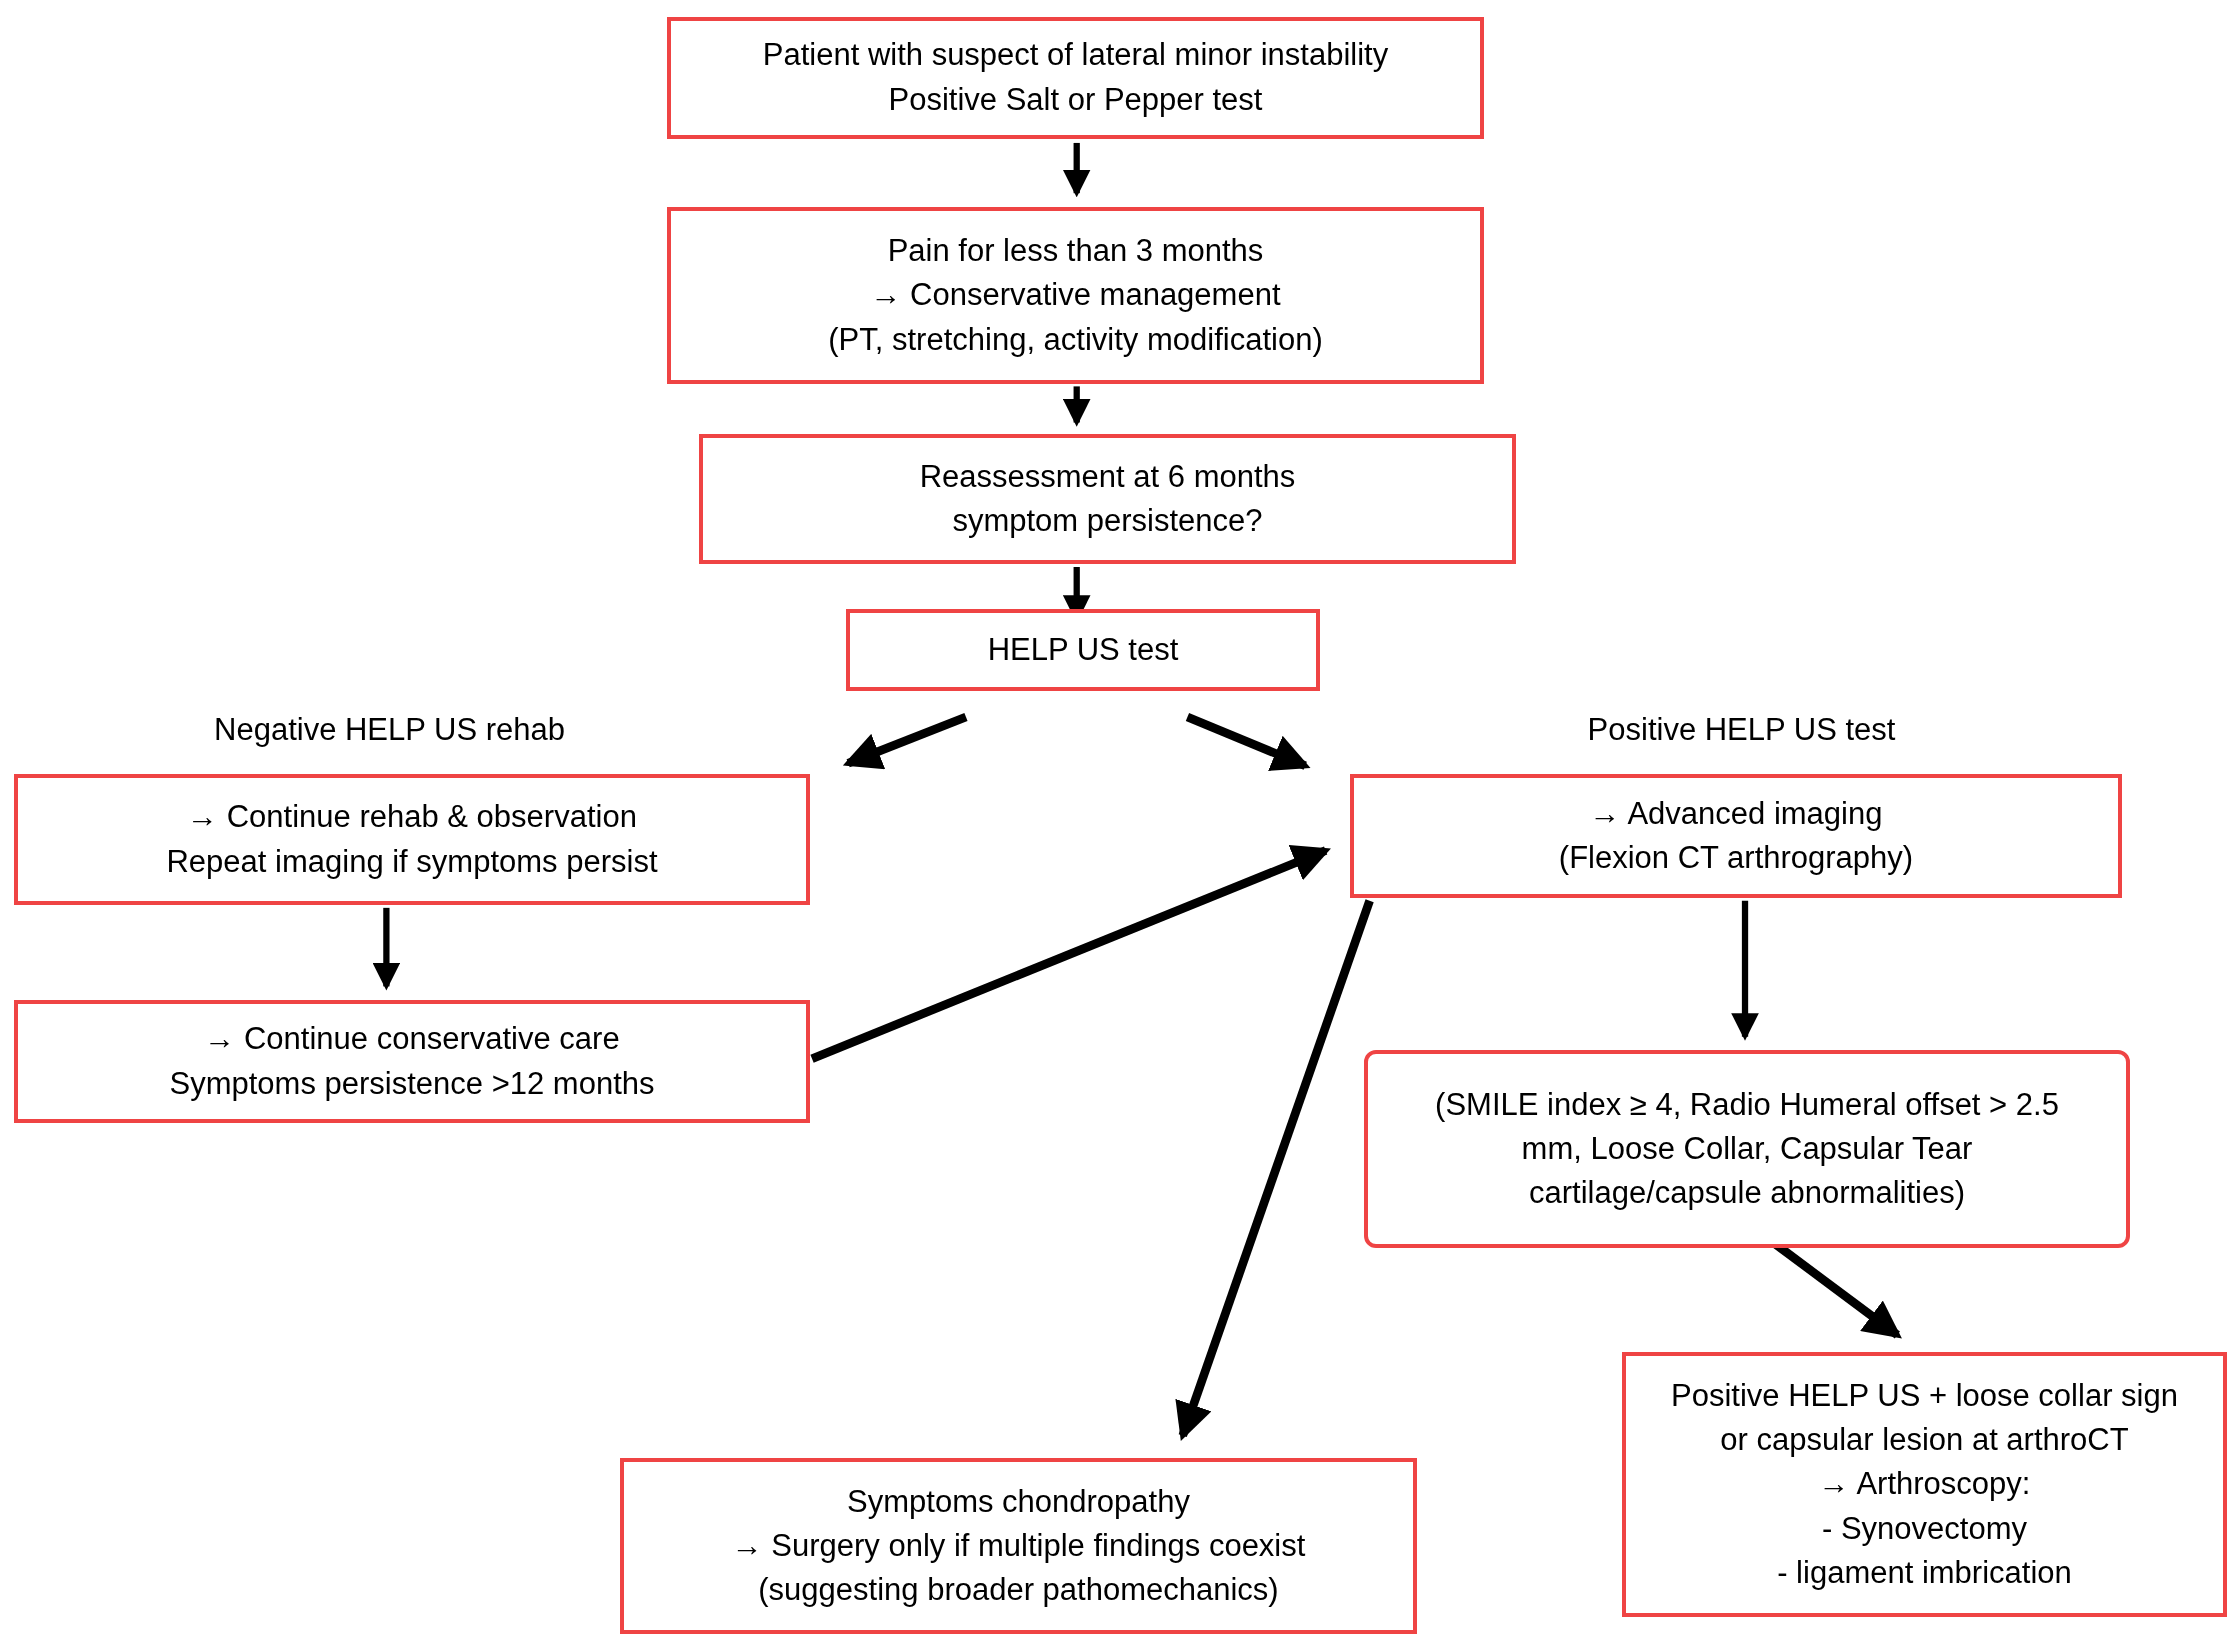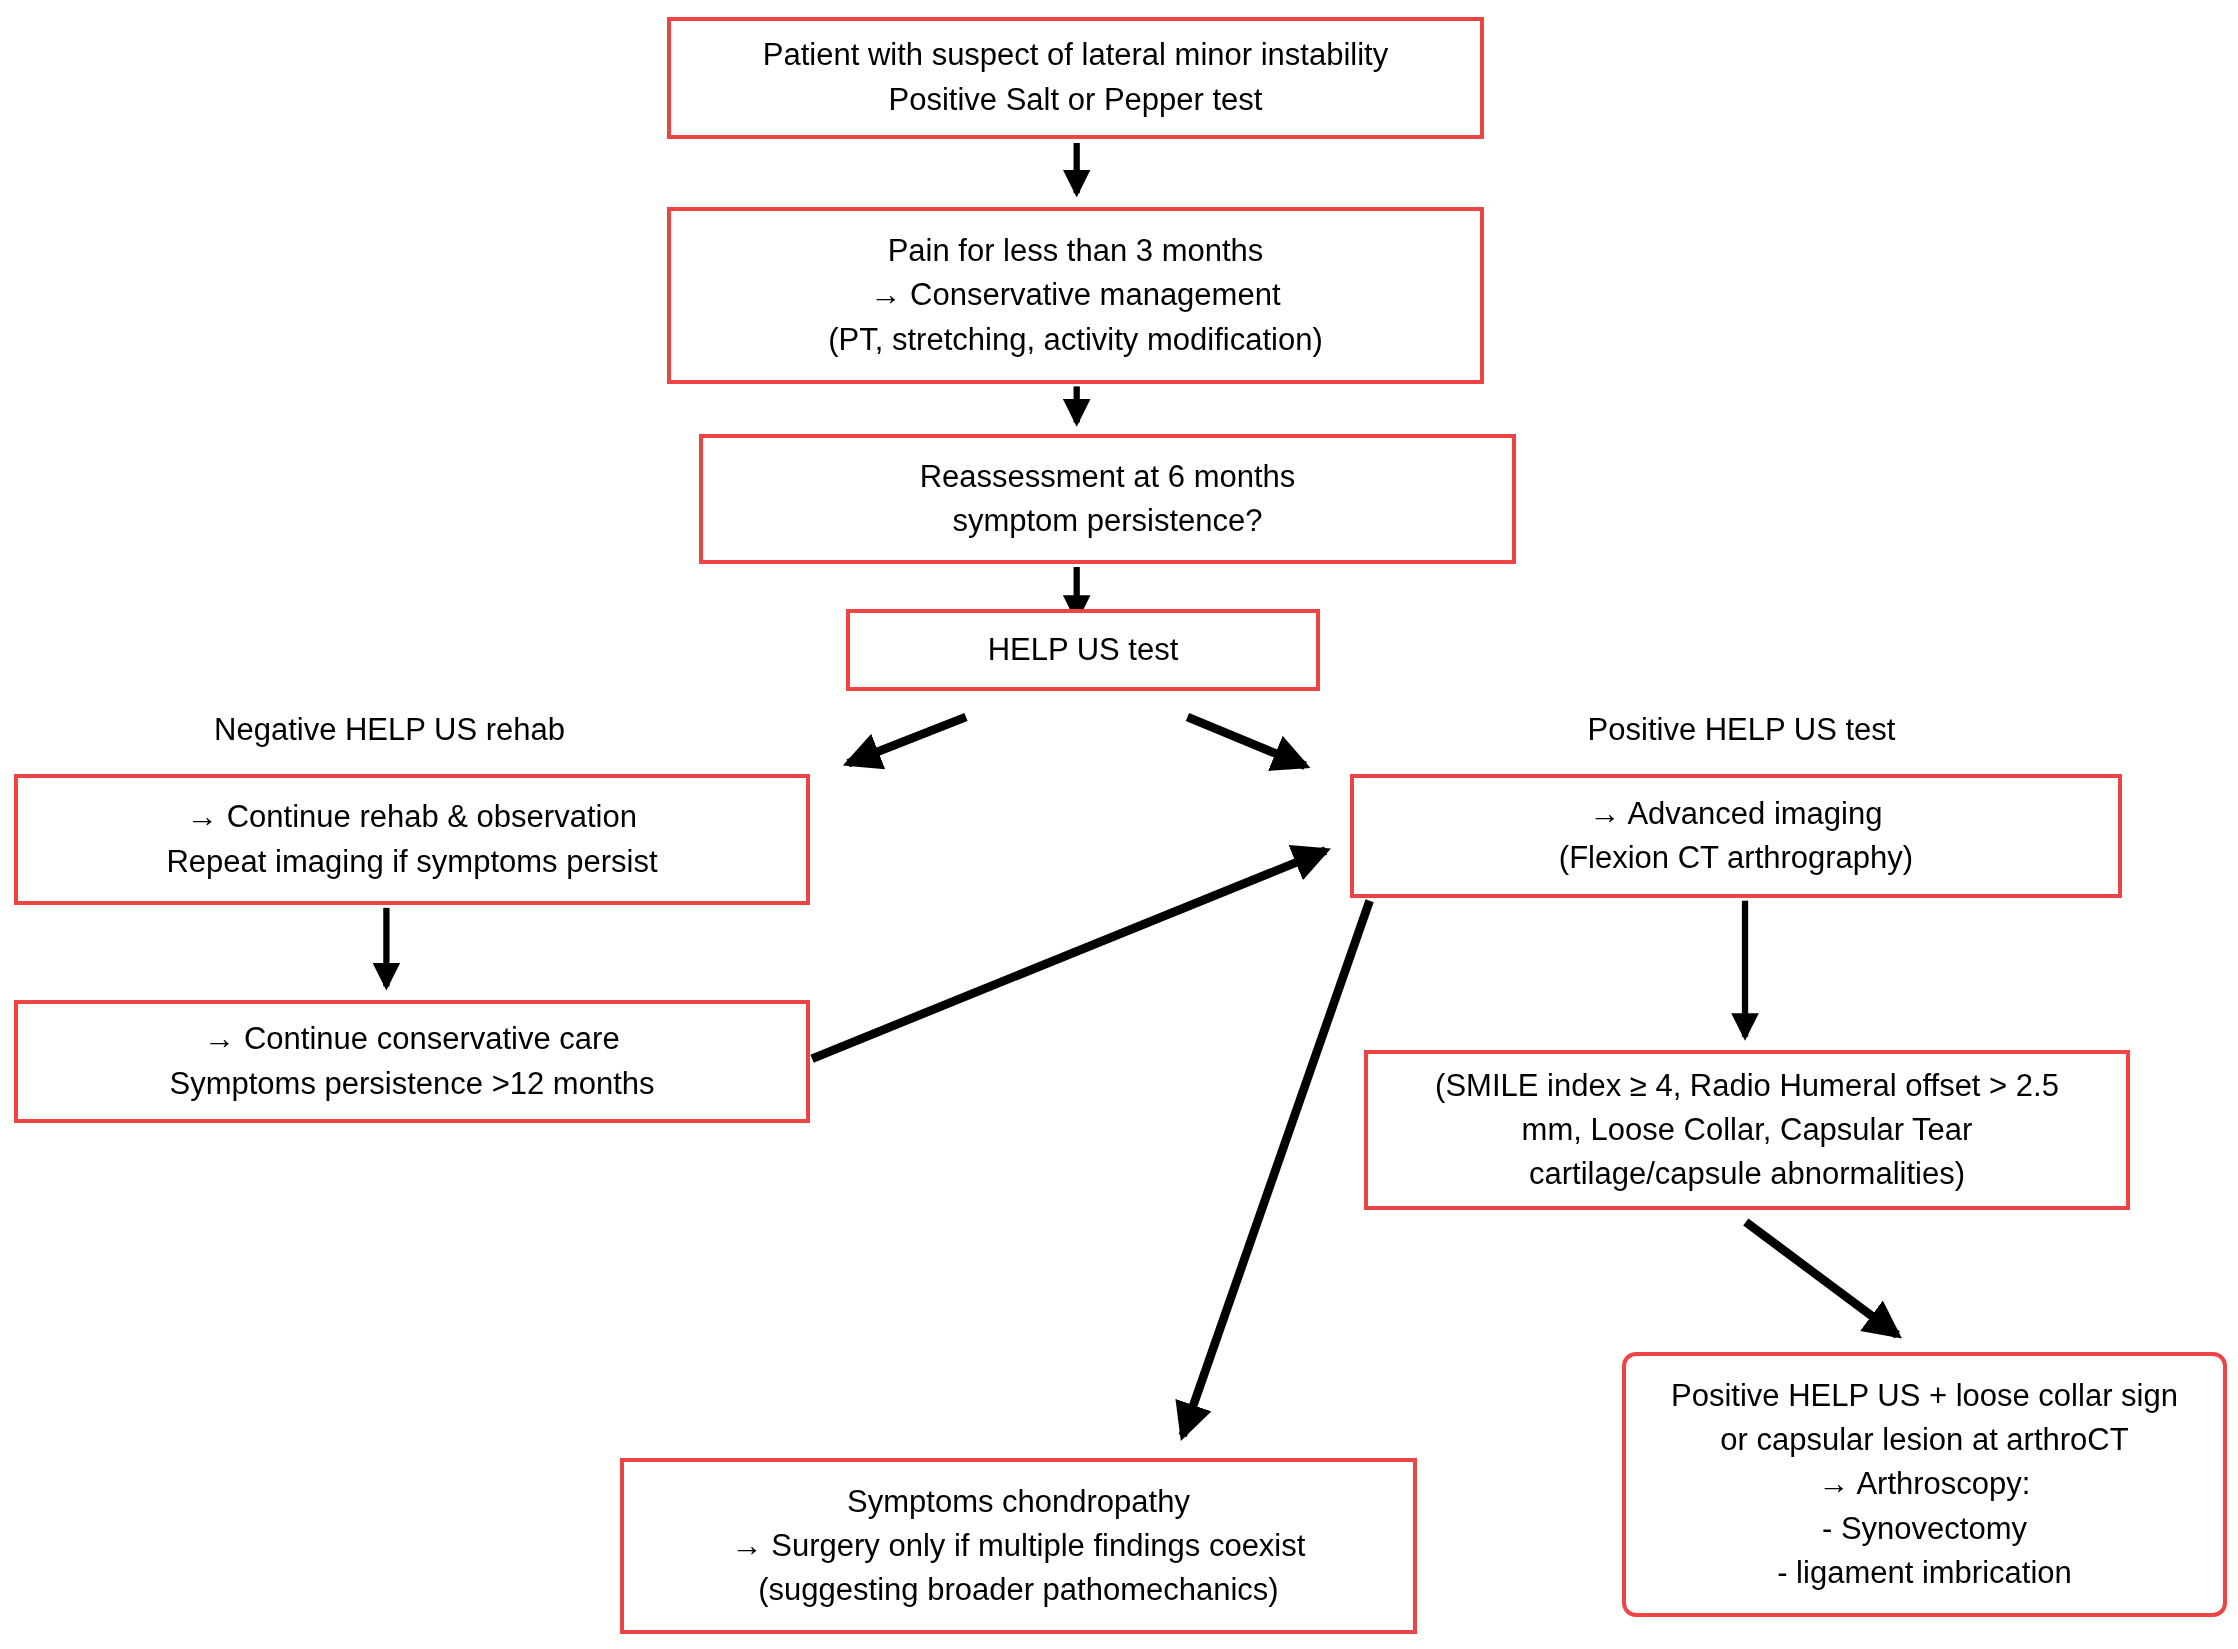--- a/index.html
+++ b/index.html
@@ -111,33 +111,33 @@
   <div class="box" style="left:1350px; top:774px; width:772px; height:124px;">
     <span class="t">→ Advanced imaging
 (Flexion CT arthrography)</span>
   </div>
 
   <div class="box" style="left:14px; top:1000px; width:796px; height:123px;">
     <span class="t">→ Continue conservative care
 Symptoms persistence &gt;12 months</span>
   </div>
 
-  <div class="box" style="left:1364px; top:1050px; width:766px; height:160px;">
+  <div class="box" style="left:1364px; top:1050px; width:766px; height:198px;border-radius:12px;">
     <span class="t">(SMILE index ≥ 4, Radio Humeral offset &gt; 2.5
 mm, Loose Collar, Capsular Tear
 cartilage/capsule abnormalities)</span>
   </div>
 
   <div class="box" style="left:620px; top:1458px; width:797px; height:176px;">
     <span class="t">Symptoms chondropathy
 → Surgery only if multiple findings coexist
 (suggesting broader pathomechanics)</span>
   </div>
 
-  <div class="box" style="left:1622px; top:1352px; width:605px; height:265px;border-radius:14px;">
+  <div class="box" style="left:1622px; top:1352px; width:605px; height:265px;">
     <span class="t">Positive HELP US + loose collar sign
 or capsular lesion at arthroCT
 → Arthroscopy:
 - Synovectomy
 - ligament imbrication</span>
   </div>
 
 </div>
 
 

